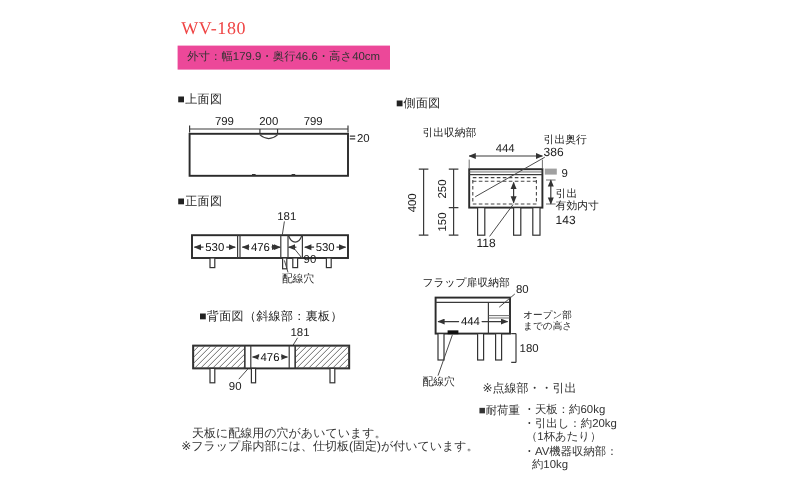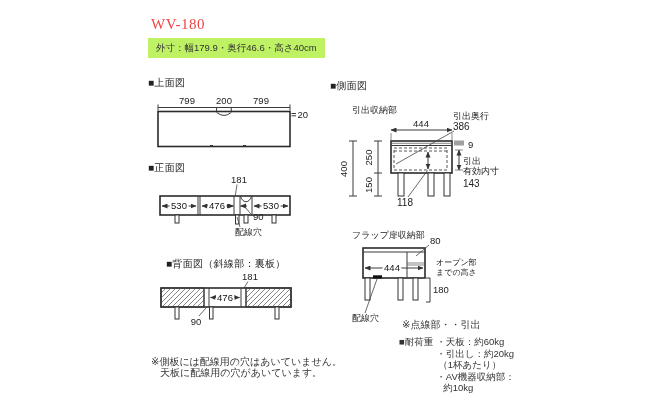--- a/index.html
+++ b/index.html
@@ -2,21 +2,21 @@
 <html><head>
 <meta charset="utf-8">
 <style>
   html,body{margin:0;padding:0;background:#fff;}
   #stage{
     position:relative;width:664px;height:410px;background:#ffffff;overflow:hidden;
     font-family:"Liberation Sans","DejaVu Sans",sans-serif;color:#333;
   }
   .abs{position:absolute;}
   .title{font-family:"Liberation Serif","DejaVu Serif",serif;font-size:15px;color:#ef4444;letter-spacing:.5px;}
-  .spec-badge{display:inline-block;background:#bef264;color:#333;font-size:9.5px;padding:4px 8px;line-height:12px;}
+  .spec-badge{display:inline-block;background:#ec4899;color:#333;font-size:9.5px;padding:4px 8px;line-height:12px;}
   .view-heading{font-size:10px;color:#222;letter-spacing:.3px;}
   .note{font-size:10px;color:#333;line-height:10.8px;white-space:nowrap;}
   .note-indent{padding-left:9px;}
   .load-block{display:flex;font-size:9.5px;color:#333;white-space:nowrap;justify-content:center;}
   .load-title{margin-right:3px;}
   .load-items div{line-height:11.5px;}
   .load-items div:nth-child(3){padding-left:2px;}
   .load-items div:nth-child(5){padding-left:7px;}
   
   svg{overflow:visible;}
@@ -215,17 +215,17 @@
     <div class="load-items">
       <div>・天板：約60kg</div>
       <div>・引出し：約20kg</div>
       <div>（1杯あたり）</div>
       <div>・AV機器収納部：</div>
       <div>約10kg</div>
     </div>
   </div>
 
   <div class="abs" style="left:151px;top:357px;">
-    <div class="note">※側板には配線用の穴はあいていません。</div>
     <div class="note note-indent">天板に配線用の穴があいています。</div>
+    <div class="note">※フラップ扉内部には、仕切板(固定)が付いています。</div>
   </div>
 
 </div>
 
 </body></html>

